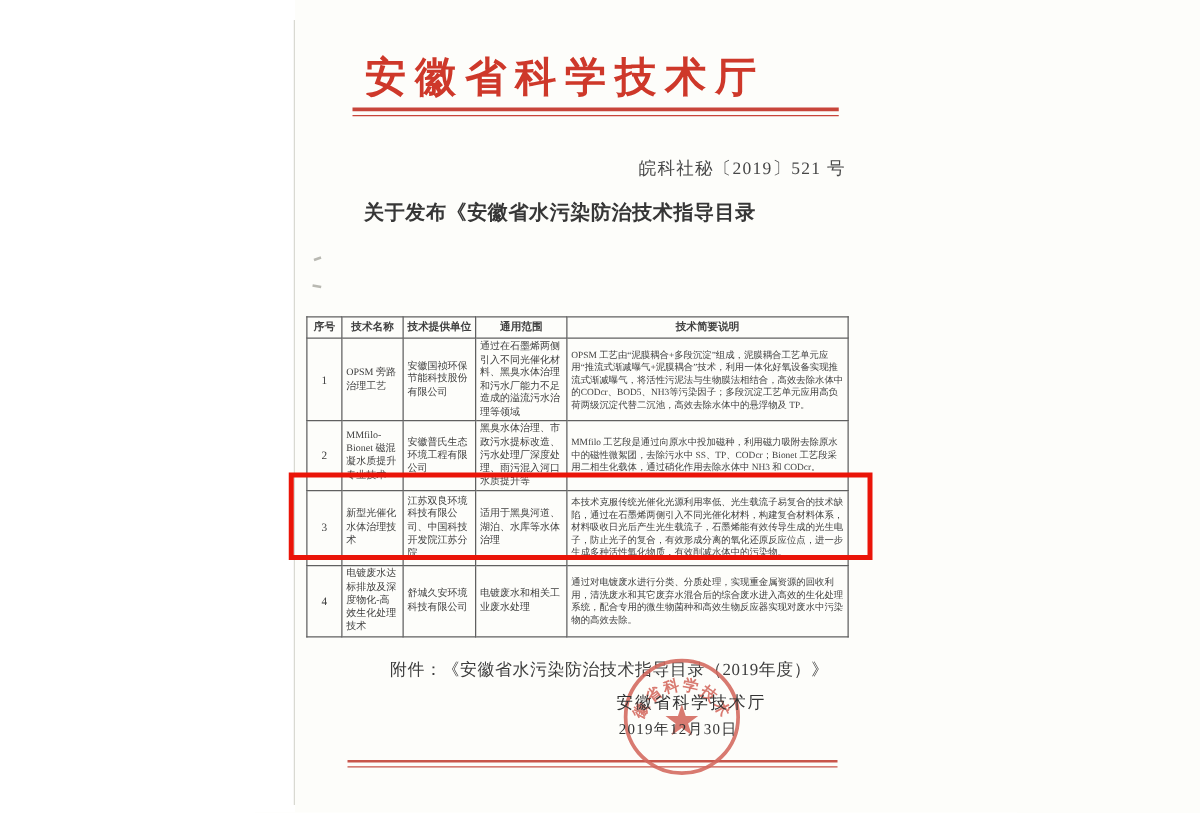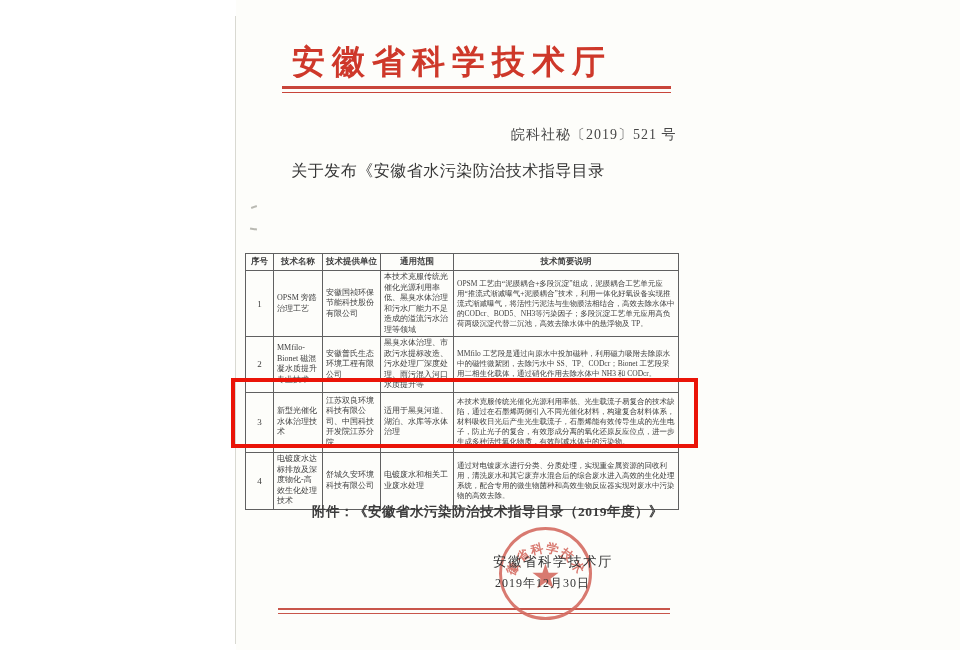--- a/index.html
+++ b/index.html
@@ -19,21 +19,21 @@
     font-size:33px;font-weight:bold;color:#ce382a;letter-spacing:7px;white-space:nowrap;
   }
   .rule-top{
     position:absolute;left:282px;top:86px;width:389px;height:3px;
     border-top:3px solid #c8453a;border-bottom:1px solid #c8453a;
   }
   .doc-no{position:absolute;left:511px;top:126px;font-size:14px;color:#474747;letter-spacing:1px;}
 
   .notice-title{
     position:absolute;left:228px;top:159px;width:440px;text-align:center;
-    font-size:16px;font-weight:normal;color:#363636;line-height:24px;letter-spacing:0.5px;
+    font-size:16px;font-weight:bold;color:#363636;line-height:24px;letter-spacing:0.5px;
   }
 
   table.doc{
     position:absolute;left:245px;top:253px;width:433px;
     border-collapse:collapse;table-layout:fixed;color:#404040;background:transparent;
   }
   table.doc th,table.doc td{border:1px solid #606060;padding:1px 3px;overflow:hidden;}
   table.doc th{font-size:8.5px;font-weight:bold;text-align:center;padding:2px 1px;}
   td.no{font-size:9px;text-align:center;vertical-align:middle;}
   td.name,td.provider,td.scope{font-size:8px;line-height:10.5px;vertical-align:middle;text-align:left;}
@@ -42,21 +42,21 @@
   tr.r1{height:60px;}
   tr.r2{height:52px;}
   tr.r3{height:60px;}
   tr.r4{height:57px;}
 
   .hl-box{
     position:absolute;left:231px;top:378px;width:459px;height:62px;
     border:4px solid #ea1408;z-index:6;background:transparent;
   }
 
-  .attachment{position:absolute;left:312px;top:503px;font-size:13.5px;color:#3c3c3c;letter-spacing:0.5px;font-weight:bold;}
+  .attachment{position:absolute;left:312px;top:527px;font-size:13.5px;color:#3c3c3c;letter-spacing:0.5px;}
 
   .seal{position:absolute;left:497px;top:525px;width:97px;height:97px;z-index:4;opacity:0.88;}
   .signer{position:absolute;left:493px;top:553px;font-size:13.5px;color:#343434;letter-spacing:1.5px;z-index:5;}
   .sign-date{position:absolute;left:495px;top:575px;font-size:12px;color:#343434;letter-spacing:1px;z-index:5;}
 
   .rule-bottom{
     position:absolute;left:278px;top:608px;width:392px;height:3px;
     border-top:2px solid #c8554a;border-bottom:1px solid #c8554a;
   }
 </style>
@@ -89,21 +89,21 @@
     <th>序号</th>
     <th>技术名称</th>
     <th>技术提供单位</th>
     <th>通用范围</th>
     <th>技术简要说明</th>
   </tr>
   <tr class="r1">
     <td class="no">1</td>
     <td class="name">OPSM 旁路治理工艺</td>
     <td class="provider">安徽国祯环保节能科技股份有限公司</td>
-    <td class="scope">本技术克服传统光催化光源利用率低、黑臭水体治理和污水厂能力不足造成的溢流污水治理等领域</td>
+    <td class="scope">通过在石墨烯两侧引入不同光催化材料、黑臭水体治理和污水厂能力不足造成的溢流污水治理等领域</td>
     <td class="desc">OPSM 工艺由“泥膜耦合+多段沉淀”组成，泥膜耦合工艺单元应用“推流式渐减曝气+泥膜耦合”技术，利用一体化好氧设备实现推流式渐减曝气，将活性污泥法与生物膜法相结合，高效去除水体中的CODcr、BOD5、NH3等污染因子；多段沉淀工艺单元应用高负荷两级沉淀代替二沉池，高效去除水体中的悬浮物及 TP。</td>
   </tr>
   <tr class="r2">
     <td class="no">2</td>
     <td class="name">MMfilo-Bionet 磁混凝水质提升专业技术</td>
     <td class="provider">安徽普氏生态环境工程有限公司</td>
     <td class="scope">黑臭水体治理、市政污水提标改造、污水处理厂深度处理、雨污混入河口水质提升等</td>
     <td class="desc">MMfilo 工艺段是通过向原水中投加磁种，利用磁力吸附去除原水中的磁性微絮团，去除污水中 SS、TP、CODcr；Bionet 工艺段采用二相生化载体，通过硝化作用去除水体中 NH3 和 CODcr。</td>
   </tr>
   <tr class="r3">

